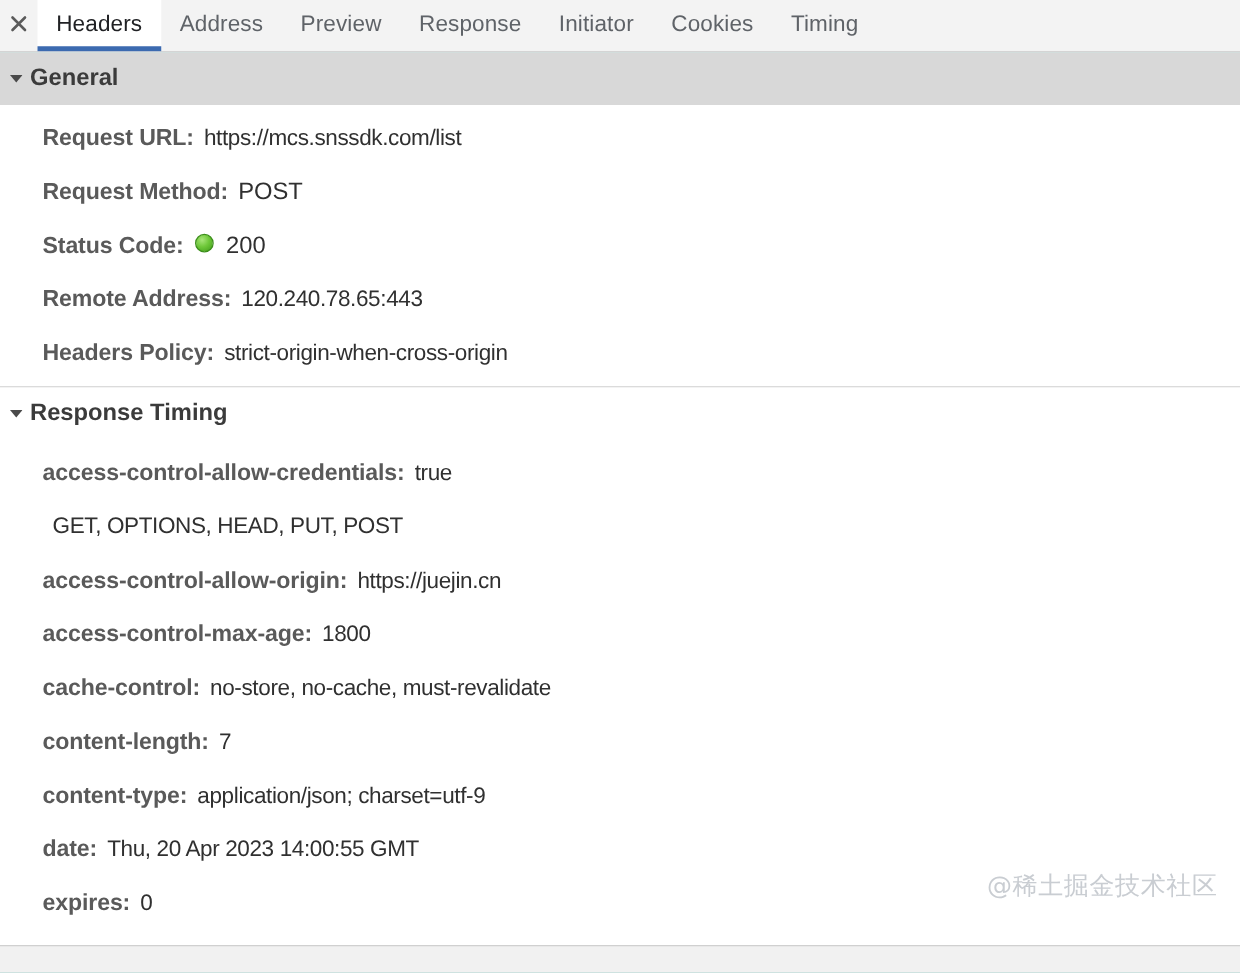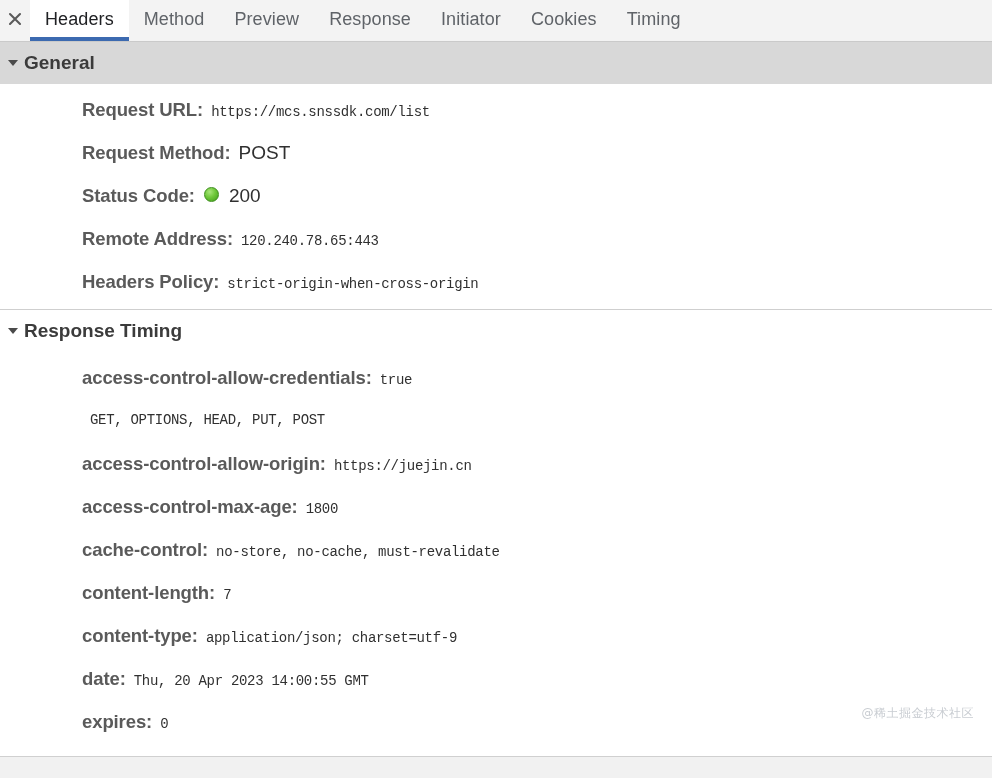--- a/index.html
+++ b/index.html
@@ -106,41 +106,41 @@
   }
   .tri svg { display: block; }
 
   .divider {
     height: 1px;
     background: #cfcfcf;
     width: 100%;
   }
 
   
-  .rows { padding-top: 4px; padding-left: 48px; }
+  .rows { padding-top: 4px; }
   .rows.general { padding-bottom: 6px; }
 
   .row {
     display: flex;
     align-items: baseline;
     padding: 0 0 0 34px;
     height: 43px;
     line-height: 43px;
     white-space: nowrap;
   }
   .row .k {
     font-family: "Liberation Sans", sans-serif;
     font-weight: bold;
     font-size: 18.5px;
     color: #5a5a5a;
     letter-spacing: -0.1px;
   }
   .row .v {
-    font-family: Liberation Mono, monospace;
-    font-size: 14px;
+    font-family: Liberation Sans, sans-serif;
+    font-size: 18px;
     color: #303030;
     margin-left: 8px;
     letter-spacing: -0.3px;
   }
   .row .v.sans {
     font-family: "Liberation Sans", sans-serif;
     font-size: 19px;
     letter-spacing: 0;
   }
 
@@ -154,21 +154,21 @@
     vertical-align: -1px;
     background: radial-gradient(circle at 36% 30%, #a8e57a 0%, #6fc83a 45%, #3f9b19 100%);
     border: 1px solid #3d8f1c;
   }
 
   
   .watermark {
     position: absolute;
     right: 18px;
     bottom: 34px;
-    font-size: 12px;
+    font-size: 20px;
     color: #c9cdd2;
     letter-spacing: 0.5px;
     user-select: none;
     font-family: "DejaVu Sans", sans-serif;
   }
 
   
   .footer {
     height: 22px;
     min-height: 22px;
@@ -182,21 +182,21 @@
 <div class="panel">
 
   <div class="tabbar">
     <div class="close-btn">
       <svg width="14" height="14" viewBox="0 0 14 14" aria-hidden="true">
         <path d="M2 2 L12 12 M12 2 L2 12" stroke="#5a5a5a" stroke-width="2.1" stroke-linecap="round" fill="none"></path>
       </svg>
     </div>
     <div class="tabs">
         <div class="tab active">Headers</div>
-        <div class="tab">Method</div>
+        <div class="tab">Address</div>
         <div class="tab">Preview</div>
         <div class="tab">Response</div>
         <div class="tab">Initiator</div>
         <div class="tab">Cookies</div>
         <div class="tab">Timing</div>
       </div>
   </div>
 
   <div class="body">
 

